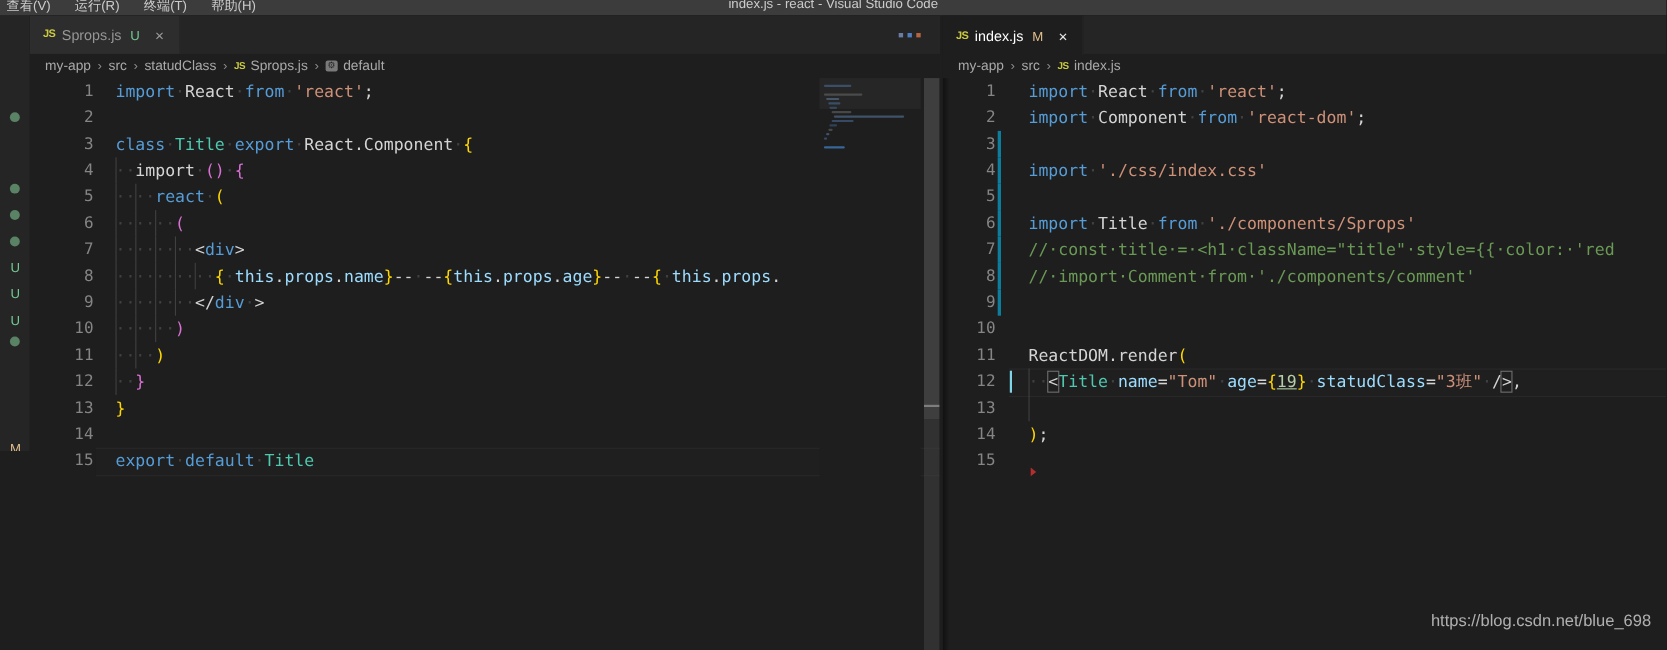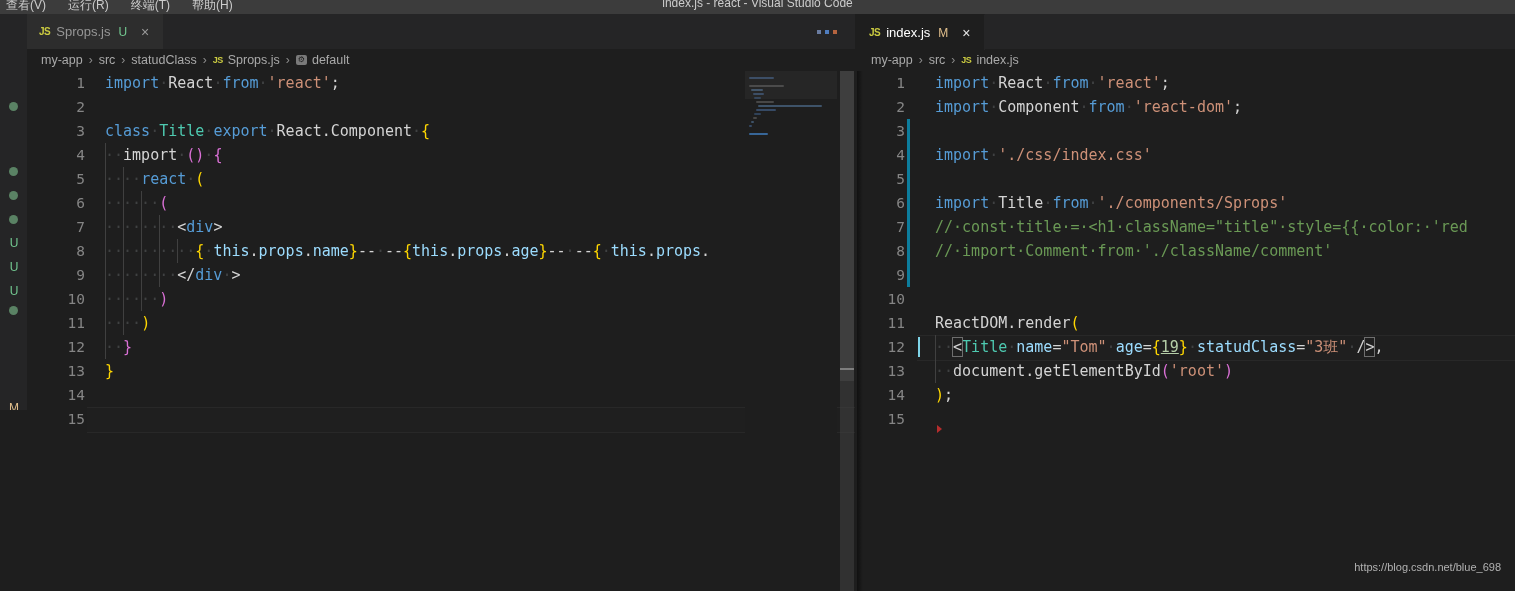--- a/index.html
+++ b/index.html
@@ -186,21 +186,21 @@
 
   
   .ovl-shadow{
     position:absolute;left:0;top:57px;width:6px;height:534px;
     background:linear-gradient(to right, rgba(0,0,0,0.45), rgba(0,0,0,0));
   }
 
   
   .watermark{
     position:absolute;right:14px;bottom:18px;
-    font-size:11px;color:#c9c9c9;opacity:.85;
+    font-size:15px;color:#c9c9c9;opacity:.85;
     font-family:"Liberation Sans", sans-serif;white-space:nowrap;
   }
 </style>
 </head>
 <body>
 
 <div class="app">
 
   <div class="titlebar">
     <div class="menu-items">
@@ -275,21 +275,21 @@
         <div class="row"><div class="ln">5</div><div class="guide" style="left: 78px;"></div><div class="guide" style="left: 96px;"></div><div class="ctext"><span class="ws">····</span><span class="kw">react</span><span class="ws">·</span><span class="brk1">(</span></div></div>
         <div class="row"><div class="ln">6</div><div class="guide" style="left: 78px;"></div><div class="guide" style="left: 96px;"></div><div class="guide" style="left: 114px;"></div><div class="ctext"><span class="ws">······</span><span class="brk2">(</span></div></div>
         <div class="row"><div class="ln">7</div><div class="guide" style="left: 78px;"></div><div class="guide" style="left: 96px;"></div><div class="guide" style="left: 114px;"></div><div class="guide" style="left: 132px;"></div><div class="ctext"><span class="ws">········</span><span class="pl">&lt;</span><span class="tag">div</span><span class="pl">&gt;</span></div></div>
         <div class="row"><div class="ln">8</div><div class="guide" style="left: 78px;"></div><div class="guide" style="left: 96px;"></div><div class="guide" style="left: 114px;"></div><div class="guide" style="left: 132px;"></div><div class="guide" style="left: 150px;"></div><div class="ctext"><span class="ws">··········</span><span class="brk1">{</span><span class="ws">·</span><span class="id">this</span><span class="pl">.</span><span class="id">props</span><span class="pl">.</span><span class="id">name</span><span class="brk1">}</span><span class="pl">--</span><span class="ws">·</span><span class="pl">--</span><span class="brk1">{</span><span class="id">this</span><span class="pl">.</span><span class="id">props</span><span class="pl">.</span><span class="id">age</span><span class="brk1">}</span><span class="pl">--</span><span class="ws">·</span><span class="pl">--</span><span class="brk1">{</span><span class="ws">·</span><span class="id">this</span><span class="pl">.</span><span class="id">props</span><span class="pl">.</span></div></div>
         <div class="row"><div class="ln">9</div><div class="guide" style="left: 78px;"></div><div class="guide" style="left: 96px;"></div><div class="guide" style="left: 114px;"></div><div class="guide" style="left: 132px;"></div><div class="ctext"><span class="ws">········</span><span class="pl">&lt;/</span><span class="tag">div</span><span class="ws">·</span><span class="pl">&gt;</span></div></div>
         <div class="row"><div class="ln">10</div><div class="guide" style="left: 78px;"></div><div class="guide" style="left: 96px;"></div><div class="guide" style="left: 114px;"></div><div class="ctext"><span class="ws">······</span><span class="brk2">)</span></div></div>
         <div class="row"><div class="ln">11</div><div class="guide" style="left: 78px;"></div><div class="guide" style="left: 96px;"></div><div class="ctext"><span class="ws">····</span><span class="brk1">)</span></div></div>
         <div class="row"><div class="ln">12</div><div class="guide" style="left: 78px;"></div><div class="ctext"><span class="ws">··</span><span class="brk2">}</span></div></div>
         <div class="row"><div class="ln">13</div><div class="ctext"><span class="brk1">}</span></div></div>
         <div class="row"><div class="ln">14</div><div class="ctext"></div></div>
-        <div class="row cur"><div class="hl"></div><div class="ln">15</div></div>
+        <div class="row cur"><div class="hl"></div><div class="ln">15</div><div class="ctext"><span class="kw">export</span><span class="ws">·</span><span class="kw">default</span><span class="ws">·</span><span class="cls">Title</span></div></div>
       </div>
 
     <div class="minimap" id="minimap-left">
         <div class="mm-line" style="top: 6px; left: 4px; width: 24.7px; background: rgb(74, 111, 160); opacity: 0.55;"></div>
         <div class="mm-line" style="top: 14px; left: 4px; width: 35.15px; background: rgb(106, 106, 106); opacity: 0.55;"></div>
         <div class="mm-line" style="top: 18px; left: 5.8px; width: 12.35px; background: rgb(90, 127, 168); opacity: 0.55;"></div>
         <div class="mm-line" style="top: 22px; left: 7.6px; width: 11.4px; background: rgb(74, 111, 160); opacity: 0.55;"></div>
         <div class="mm-line" style="top: 26px; left: 9.4px; width: 6.65px; background: rgb(62, 94, 136); opacity: 0.55;"></div>
         <div class="mm-line" style="top: 30px; left: 11.2px; width: 18.05px; background: rgb(106, 106, 106); opacity: 0.55;"></div>
         <div class="mm-line" style="top: 34px; left: 13px; width: 63.65px; background: rgb(90, 127, 168); opacity: 0.55;"></div>
@@ -336,25 +336,25 @@
 
     <div class="ovl-shadow"></div>
     <div class="code" id="code-right">
         <div class="row"><div class="ln">1</div><div class="ctext"><span class="kw">import</span><span class="ws">·</span><span class="pl">React</span><span class="ws">·</span><span class="kw">from</span><span class="ws">·</span><span class="str">'react'</span><span class="pl">;</span></div></div>
         <div class="row"><div class="ln">2</div><div class="ctext"><span class="kw">import</span><span class="ws">·</span><span class="pl">Component</span><span class="ws">·</span><span class="kw">from</span><span class="ws">·</span><span class="str">'react-dom'</span><span class="pl">;</span></div></div>
         <div class="row"><div class="gitbar" style="top: 0px; height: 24px;"></div><div class="ln">3</div><div class="ctext"></div></div>
         <div class="row"><div class="gitbar" style="top: 0px; height: 24px;"></div><div class="ln">4</div><div class="ctext"><span class="kw">import</span><span class="ws">·</span><span class="str">'./css/index.css'</span></div></div>
         <div class="row"><div class="gitbar" style="top: 0px; height: 24px;"></div><div class="ln">5</div><div class="ctext"></div></div>
         <div class="row"><div class="gitbar" style="top: 0px; height: 24px;"></div><div class="ln">6</div><div class="ctext"><span class="kw">import</span><span class="ws">·</span><span class="pl">Title</span><span class="ws">·</span><span class="kw">from</span><span class="ws">·</span><span class="str">'./components/Sprops'</span></div></div>
         <div class="row"><div class="gitbar" style="top: 0px; height: 24px;"></div><div class="ln">7</div><div class="ctext"><span class="com">//·const·title·=·&lt;h1·className="title"·style={{·color:·'red</span></div></div>
-        <div class="row"><div class="gitbar" style="top: 0px; height: 24px;"></div><div class="ln">8</div><div class="ctext"><span class="com">//·import·Comment·from·'./className/comment'</span></div></div>
+        <div class="row"><div class="gitbar" style="top: 0px; height: 24px;"></div><div class="ln">8</div><div class="ctext"><span class="com">//·import·Comment·from·'./components/comment'</span></div></div>
         <div class="row"><div class="gitbar" style="top: 0px; height: 24px;"></div><div class="ln">9</div><div class="ctext"></div></div>
         <div class="row"><div class="ln">10</div><div class="ctext"></div></div>
         <div class="row"><div class="ln">11</div><div class="ctext"><span class="pl">ReactDOM.render</span><span class="brk1">(</span></div></div>
         <div class="row cur"><div class="hl"></div><div class="ln">12</div><div class="guide" style="left: 78px;"></div><div class="ctext"><span class="ws">··</span><span class="pl bmatch">&lt;</span><span class="jsxname">Title</span><span class="ws">·</span><span class="attr">name</span><span class="pl">=</span><span class="str">"Tom"</span><span class="ws">·</span><span class="attr">age</span><span class="pl">=</span><span class="brk1">{</span><span class="num">19</span><span class="brk1">}</span><span class="ws">·</span><span class="attr">statudClass</span><span class="pl">=</span><span class="str">"3班"</span><span class="ws">·</span><span class="pl">/</span><span class="pl bmatch">&gt;</span><span class="pl">,</span></div><div class="cursor" style="left: 61px;"></div></div>
-        <div class="row"><div class="ln">13</div><div class="guide" style="left: 78px;"></div><div class="ctext"><span class="ws">··</span><span class="pl">document.getElementById</span><span class="brk2">(</span><span class="str">'root'</span><span class="brk2">)</span></div></div>
+        <div class="row"><div class="ln">13</div><div class="guide" style="left: 78px;"></div></div>
         <div class="row"><div class="ln">14</div><div class="ctext"><span class="brk1">)</span><span class="pl">;</span></div></div>
         <div class="row"><div class="ln">15</div><div class="ctext"></div><div class="errmark" style="left: 80px; top: 18px;"></div></div>
       </div>
   </div>
 
   <div class="watermark">https://blog.csdn.net/blue_698</div>
 </div>
 
 </body></html>

